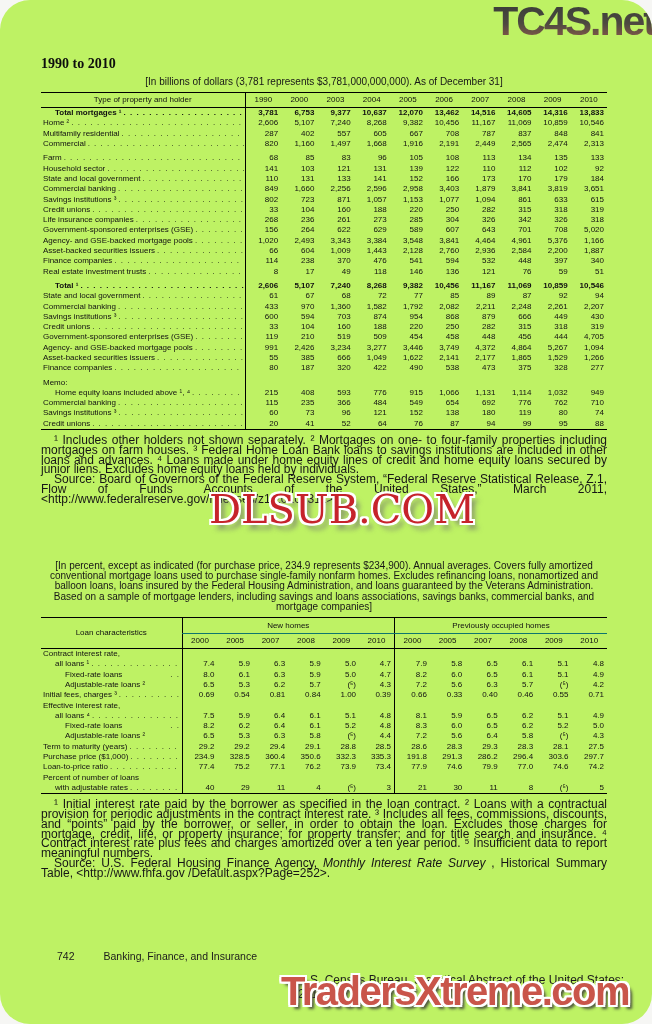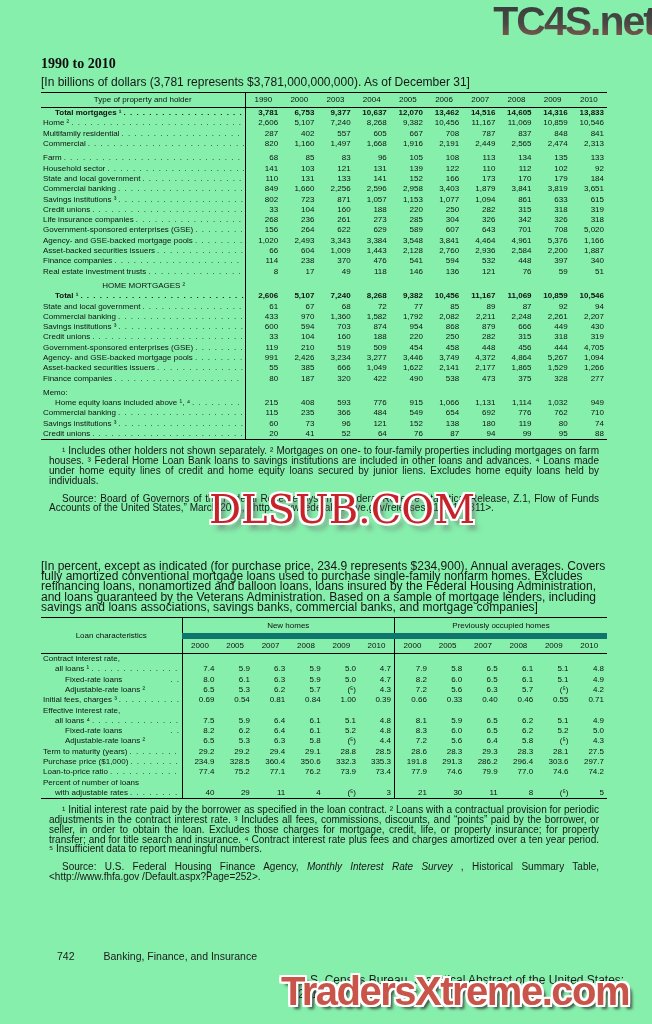--- a/index.html
+++ b/index.html
@@ -1,43 +1,43 @@
 <!DOCTYPE html>
 <html><head>
 <meta charset="utf-8">
 <style>
   html,body{margin:0;padding:0;}
   body{width:652px;height:1024px;background:#f6f6f4;font-family:"Liberation Sans","DejaVu Sans",sans-serif;color:#111;}
-  .sheet{position:relative;width:652px;height:1024px;background:#86efac;overflow:hidden;}
+  .sheet{position:relative;width:652px;height:1024px;background:#bef264;overflow:hidden;border-radius:30px;}
 
   
   .t-blk{position:absolute;left:41px;width:566px;}
   .tt{font-family:"Liberation Serif","DejaVu Serif",serif;font-weight:bold;font-size:14px;line-height:1.16;margin:0;color:#0d0d0d;}
-  .note{font-size:12px;line-height:10.2px;margin:5px 0 4px 0;color:#161616;}
+  .note{font-size:10px;line-height:10.2px;margin:5px 0 4px 0;color:#161616;text-align:center;}
 
   
   table{border-collapse:collapse;table-layout:fixed;border-top:1.5px solid #000;border-bottom:1.5px solid #000;}
   thead{border-bottom:1px solid #000;}
   th{font-weight:normal;font-size:8px;line-height:9.5px;vertical-align:middle;padding:2.5px 0;}
-  th.group{border-bottom:6px solid #0f766e;}
+  th.group{border-bottom:1px solid #0f766e;}
   tbody td{font-size:8px;line-height:10.3px;height:10.3px;padding:0;vertical-align:bottom;overflow:hidden;}
   td.v{text-align:right;padding-right:3px;white-space:nowrap;}
   .divL{border-left:1px solid #000;}
   .bold{font-weight:bold;text-align:right;}
   tr.gap td{height:4px;line-height:4px;font-size:2px;}
   .lab{display:flex;white-space:nowrap;overflow:hidden;}
   .lab.sect{justify-content:center;}
   .lab .t{flex:0 0 auto;}
   .dots{flex:1 1 auto;overflow:hidden;margin-left:2px;margin-right:1px;letter-spacing:1px;}
   .ind0{padding-left:2px;}
   .ind1{padding-left:14px;}
   .ind2{padding-left:24px;gap:46px;}
 
   
-  .fn{font-size:10px;line-height:9.8px;text-align:justify;margin:8px;text-indent:13px;color:#161616;}
+  .fn{font-size:12px;line-height:9.8px;text-align:justify;margin:0;text-indent:13px;color:#161616;}
   .fn-first{margin-top:6px;}
   .fn .it{font-style:italic;}
 
   
   #footer-left{position:absolute;left:57px;top:950px;font-size:10.5px;line-height:13px;color:#1b1b1b;}
   #footer-left .sec{margin-left:29px;}
   #footer-credit{position:absolute;left:298px;top:973px;font-size:12px;color:#1b1b1b;}
 
   
   #wm-top{position:absolute;top:1px;right:-3px;z-index:7;font-weight:bold;font-size:41px;line-height:1;
@@ -403,37 +403,20 @@
             <td></td>
             <td></td>
             <td></td>
             <td></td>
             <td></td>
             <td></td>
             <td></td>
           </tr>
           <tr>
             <td>
-              <div class="lab ind0 sect">
-                <span class="t">HOME MORTGAGES ²</span>
-              </div>
-            </td>
-            <td class="v divL"></td>
-            <td class="v"></td>
-            <td class="v"></td>
-            <td class="v"></td>
-            <td class="v"></td>
-            <td class="v"></td>
-            <td class="v"></td>
-            <td class="v"></td>
-            <td class="v"></td>
-            <td class="v"></td>
-          </tr>
-          <tr>
-            <td>
               <div class="lab ind1 bold">
                 <span class="t">Total ¹</span>
                 <span class="dots">. . . . . . . . . . . . . . . . . . . . . . . . . . . . . . . . . . . . . . . . . . . . . . . . . . . . . . . . . . . . . . . . . . . . . . . . . . . . . . . . . . . . . . . . . . </span>
               </div>
             </td>
             <td class="v divL bold">2,606</td>
             <td class="v bold">5,107</td>
             <td class="v bold">7,240</td>
             <td class="v bold">8,268</td>
             <td class="v bold">9,382</td>

